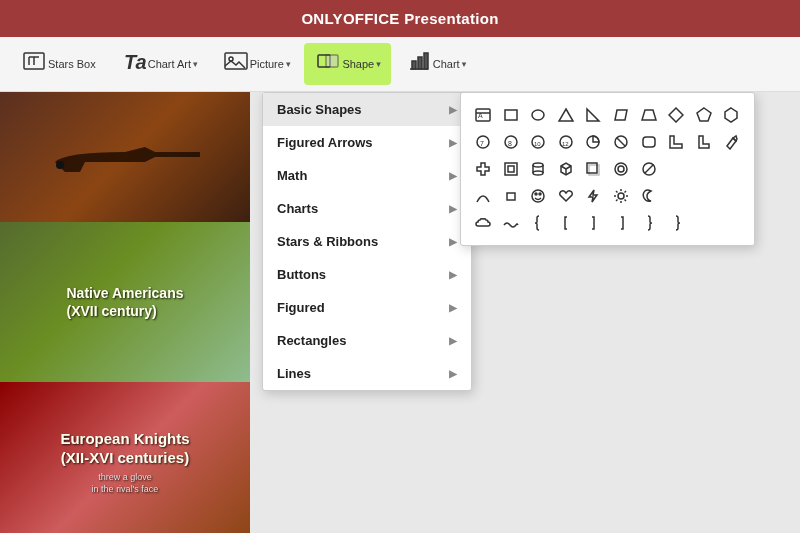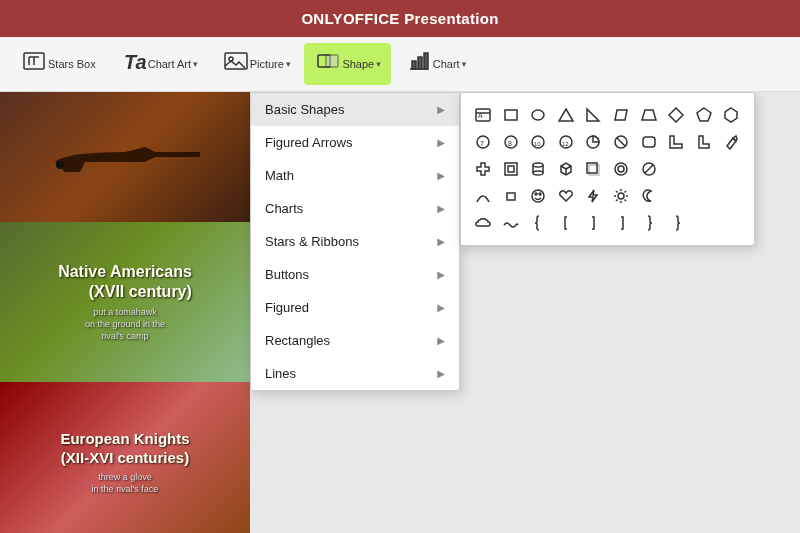--- a/index.html
+++ b/index.html
@@ -99,23 +99,23 @@
       background: linear-gradient(135deg, #556B2F 0%, #6B8E23 40%, #8FBC8F 100%);
       display: flex;
       align-items: center;
       justify-content: center;
       padding: 8px;
       position: relative;
     }
 
     .slide-text-native {
       color: #ffe;
-      font-size: 16px;
+      font-size: 14px;
       font-weight: bold;
-      text-align: right;
+      text-align: left;
       text-shadow: 1px 1px 2px rgba(0,0,0,0.8);
       line-height: 1.3;
     }
 
     .slide-text-small {
       color: #ddd;
       font-size: 9px;
       text-align: center;
       text-shadow: 1px 1px 2px rgba(0,0,0,0.8);
       line-height: 1.3;
@@ -151,27 +151,28 @@
       letter-spacing: 1px;
       opacity: 0.85;
       z-index: 1;
       white-space: nowrap;
     }
 
     
     .dropdown-menu {
       position: absolute;
       top: 0px;
-      left: 250px;
+      left: 262px;
       background: white;
       border: 1px solid #ccc;
       border-radius: 3px;
       box-shadow: 2px 3px 12px rgba(0,0,0,0.18);
       width: 210px;
       z-index: 100;
+      font-weight: bold;
     }
 
     .menu-item {
       display: flex;
       align-items: center;
       justify-content: space-between;
       padding: 9px 14px;
       cursor: pointer;
       font-size: 13px;
       color: #222;
@@ -306,21 +307,20 @@
     <div class="slide-img-top">
 
       <svg width="160" height="60" viewBox="0 0 160 60">
         <path d="M10 35 Q20 25 80 25 L100 20 L110 25 L155 25 L155 30 L110 30 L100 35 L40 35 L35 45 L20 45 L15 40 Z" fill="#1a0a00" opacity="0.8"></path>
         <circle cx="15" cy="38" r="4" fill="#111"></circle>
       </svg>
     </div>
     <div class="slide-img-mid">
       <div>
         <div class="slide-text-native">Native Americans<br>(XVII century)</div>
-        <div class="slide-text-small">put a tomahawk<br>on the ground in the<br>rival's camp</div>
       </div>
     </div>
     <div class="slide-img-bot">
       <div>
         <div class="slide-text-knights">European Knights<br>(XII-XVI centuries)</div>
         <div class="slide-text-small">threw a glove<br>in the rival's face</div>
       </div>
     </div>
   </div>
 

